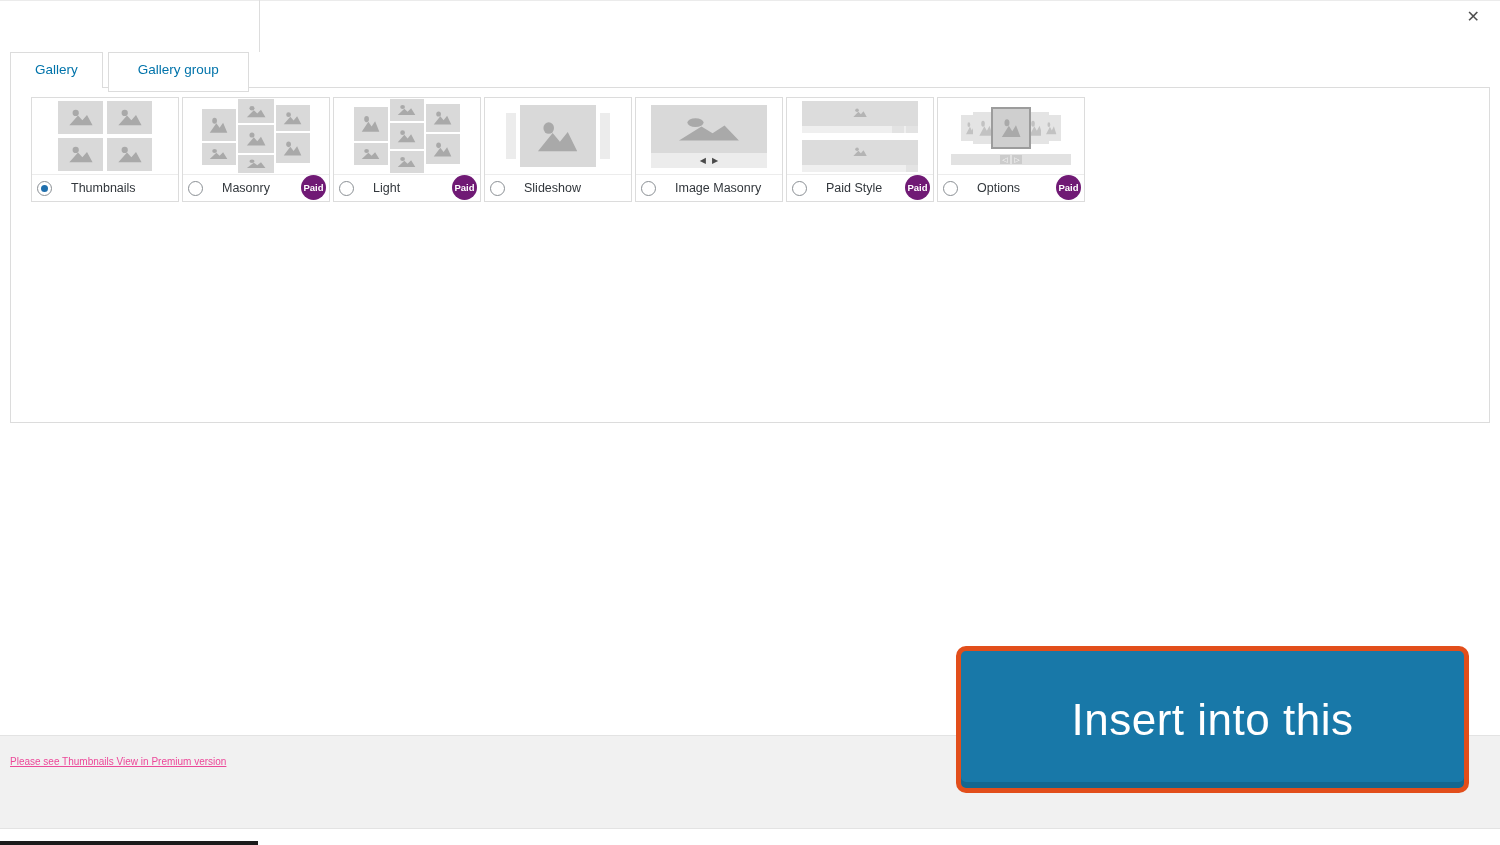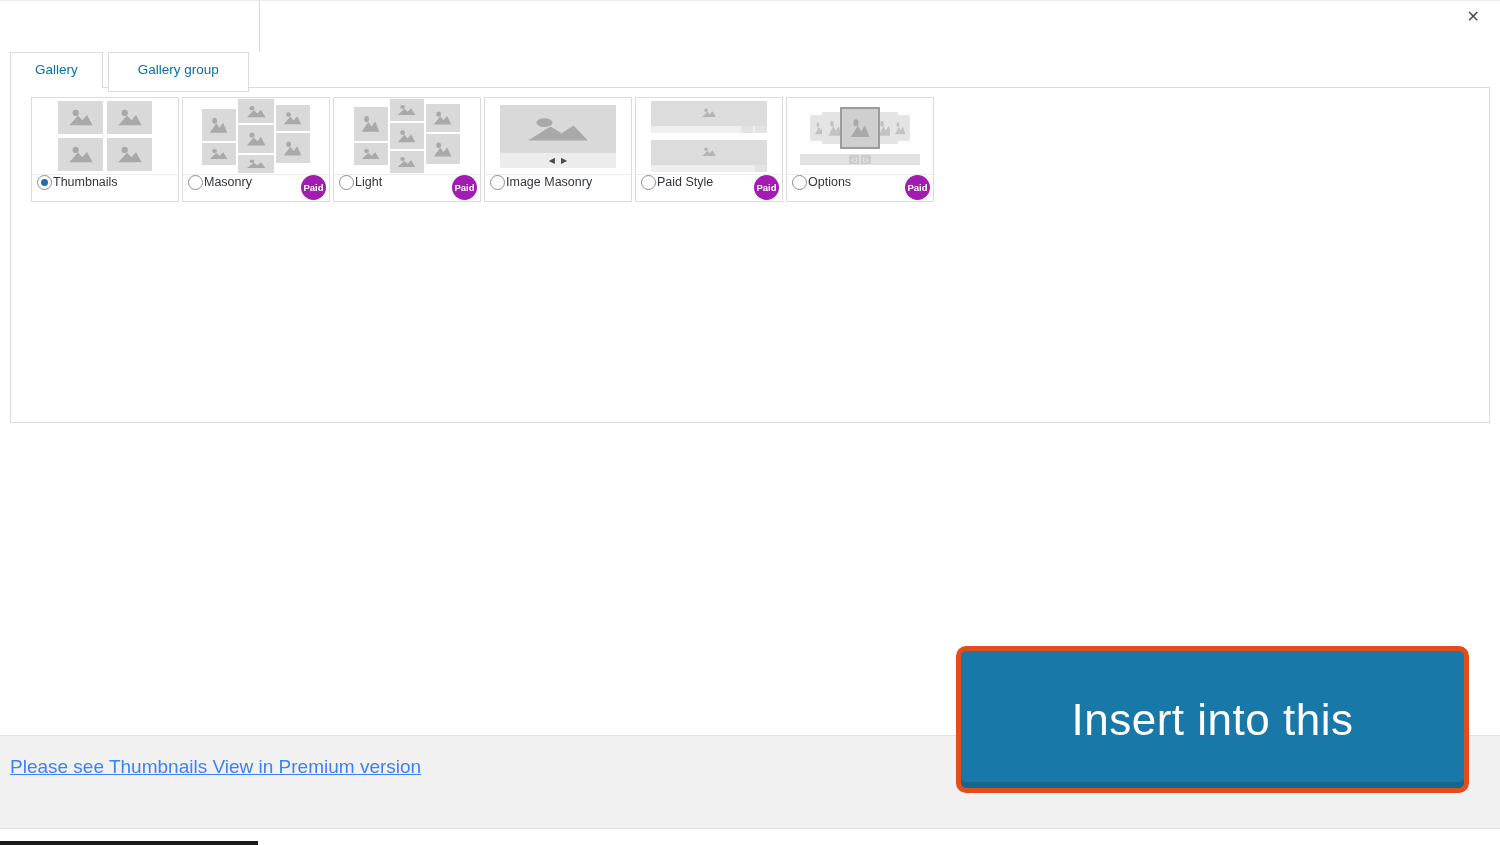--- a/index.html
+++ b/index.html
@@ -22,26 +22,26 @@
   .tab.active{height:36px;border-bottom:none;position:relative;z-index:3;}
   .tab.inactive{padding:0 29px;}
   
   .panel{position:absolute;top:87px;left:10px;width:1478px;height:334px;background:#fff;
          border:1px solid #dcdcdc;z-index:1;}
   
   .cards{position:absolute;left:31px;top:97px;display:flex;gap:3px;z-index:2;}
   .card{box-sizing:border-box;width:148px;height:105px;border:1px solid #dcdcdc;background:#fff;
         display:flex;flex-direction:column;}
   .preview{flex:1;border-bottom:1px solid #ececec;display:flex;align-items:center;justify-content:center;overflow:hidden;position:relative;}
-  .caption{height:26px;display:flex;align-items:flex-start;padding:0 5px;position:relative;gap:1px;}
+  .caption{height:26px;display:flex;align-items:center;padding:0 5px;position:relative;gap:19px;}
   .vlabel{font-size:12.5px;color:#32373c;}
   .radio{box-sizing:border-box;width:15px;height:15px;border:1px solid #8a8f94;border-radius:50%;
          background:#fff;flex:0 0 auto;display:flex;align-items:center;justify-content:center;cursor:pointer;}
   .radio.checked::after{content:"";width:7px;height:7px;border-radius:50%;background:#1f6fad;}
-  .paid{position:absolute;right:3px;top:0;width:25px;height:25px;border-radius:50%;background:#a21caf;
+  .paid{position:absolute;right:3px;top:0;width:25px;height:25px;border-radius:50%;background:#701a75;
         color:#fff;font-size:9.5px;font-weight:bold;display:flex;align-items:center;justify-content:center;}
   
   .ph{background:#d9d9d9;display:flex;align-items:center;justify-content:center;flex:0 0 auto;}
   .ph svg{width:62%;height:62%;}
   .ph.light{background:#e4e4e4;}
   .ph.light svg *{fill:#c2c2c2;}
   .ph.dim{background:#dedede;}
   .ph.dim svg *{fill:#b4b4b4;}
   
   .grid2{display:grid;grid-template-columns:45px 45px;grid-template-rows:33px 33px;gap:4px;}
@@ -74,21 +74,21 @@
   .chk-row{position:absolute;left:38px;top:340px;display:flex;align-items:center;gap:8px;}
   .checkbox{box-sizing:border-box;width:17px;height:17px;border:1px solid #7e8993;border-radius:3px;background:#fff;
             display:flex;align-items:center;justify-content:center;cursor:pointer;}
   .checkbox .mark{font-size:13px;font-weight:bold;color:#2c3338;line-height:1;margin-top:-1px;}
   .chk-label{font-size:13.5px;color:#23282d;}
   .note{position:absolute;font-style:italic;color:#666;font-size:13.5px;}
   a.inline-link{color:#0073aa;}
   
   .footer{position:absolute;left:0;top:735px;width:1500px;height:92px;background:#f1f1f1;
           border-top:1px solid #e3e3e3;border-bottom:1px solid #e3e3e3;}
-  .premium-link{position:absolute;left:10px;top:756px;font-size:19px;color:#3b82f6;text-decoration:underline;cursor:pointer;}
+  .premium-link{position:absolute;left:10px;top:756px;font-size:10px;color:#ec4899;text-decoration:underline;cursor:pointer;}
   
   .insert-btn{position:absolute;left:956px;top:646px;width:513px;height:147px;box-sizing:border-box;
               background:#1878a8;border:5px solid #e24e1b;border-radius:10px;
               box-shadow:inset 0 -6px 0 #15678f;
               display:flex;align-items:center;justify-content:center;cursor:pointer;z-index:5;}
   .insert-btn span{color:#ffffff;font-size:44px;letter-spacing:0.5px;}
 </style>
 </head>
 <body>
 
@@ -254,20 +254,38 @@
         </div>
       </div>
     </div>
     <div class="caption">
       <span class="radio"></span>
       <span class="vlabel">Light</span>
       <span class="paid">Paid</span>
     </div>
   </div>
 
+  <div class="card">
+    <div class="preview">
+      <div class="slide-wrap">
+        <div class="side-strip"></div>
+        <div class="ph" style="width:76px;height:62px">
+            <svg viewBox="0 0 24 18" preserveAspectRatio="none">
+              <circle cx="7.5" cy="5.2" r="2.7" fill="#a9a9a9"></circle>
+              <path d="M2 16 L9.5 7.5 L13.2 11.6 L17.2 7 L22 16 Z" fill="#a9a9a9"></path>
+            </svg>
+          </div>
+        <div class="side-strip"></div>
+      </div>
+    </div>
+    <div class="caption">
+      <span class="radio"></span>
+      <span class="vlabel">Slideshow</span>
+    </div>
+  </div>
 
   <div class="card">
     <div class="preview">
       <div class="ib-wrap">
         <div class="ph" style="width:116px;height:48px">
             <svg viewBox="0 0 24 18" preserveAspectRatio="none">
               <circle cx="7.5" cy="5.2" r="2.7" fill="#a9a9a9"></circle>
               <path d="M2 16 L9.5 7.5 L13.2 11.6 L17.2 7 L22 16 Z" fill="#a9a9a9"></path>
             </svg>
           </div>

